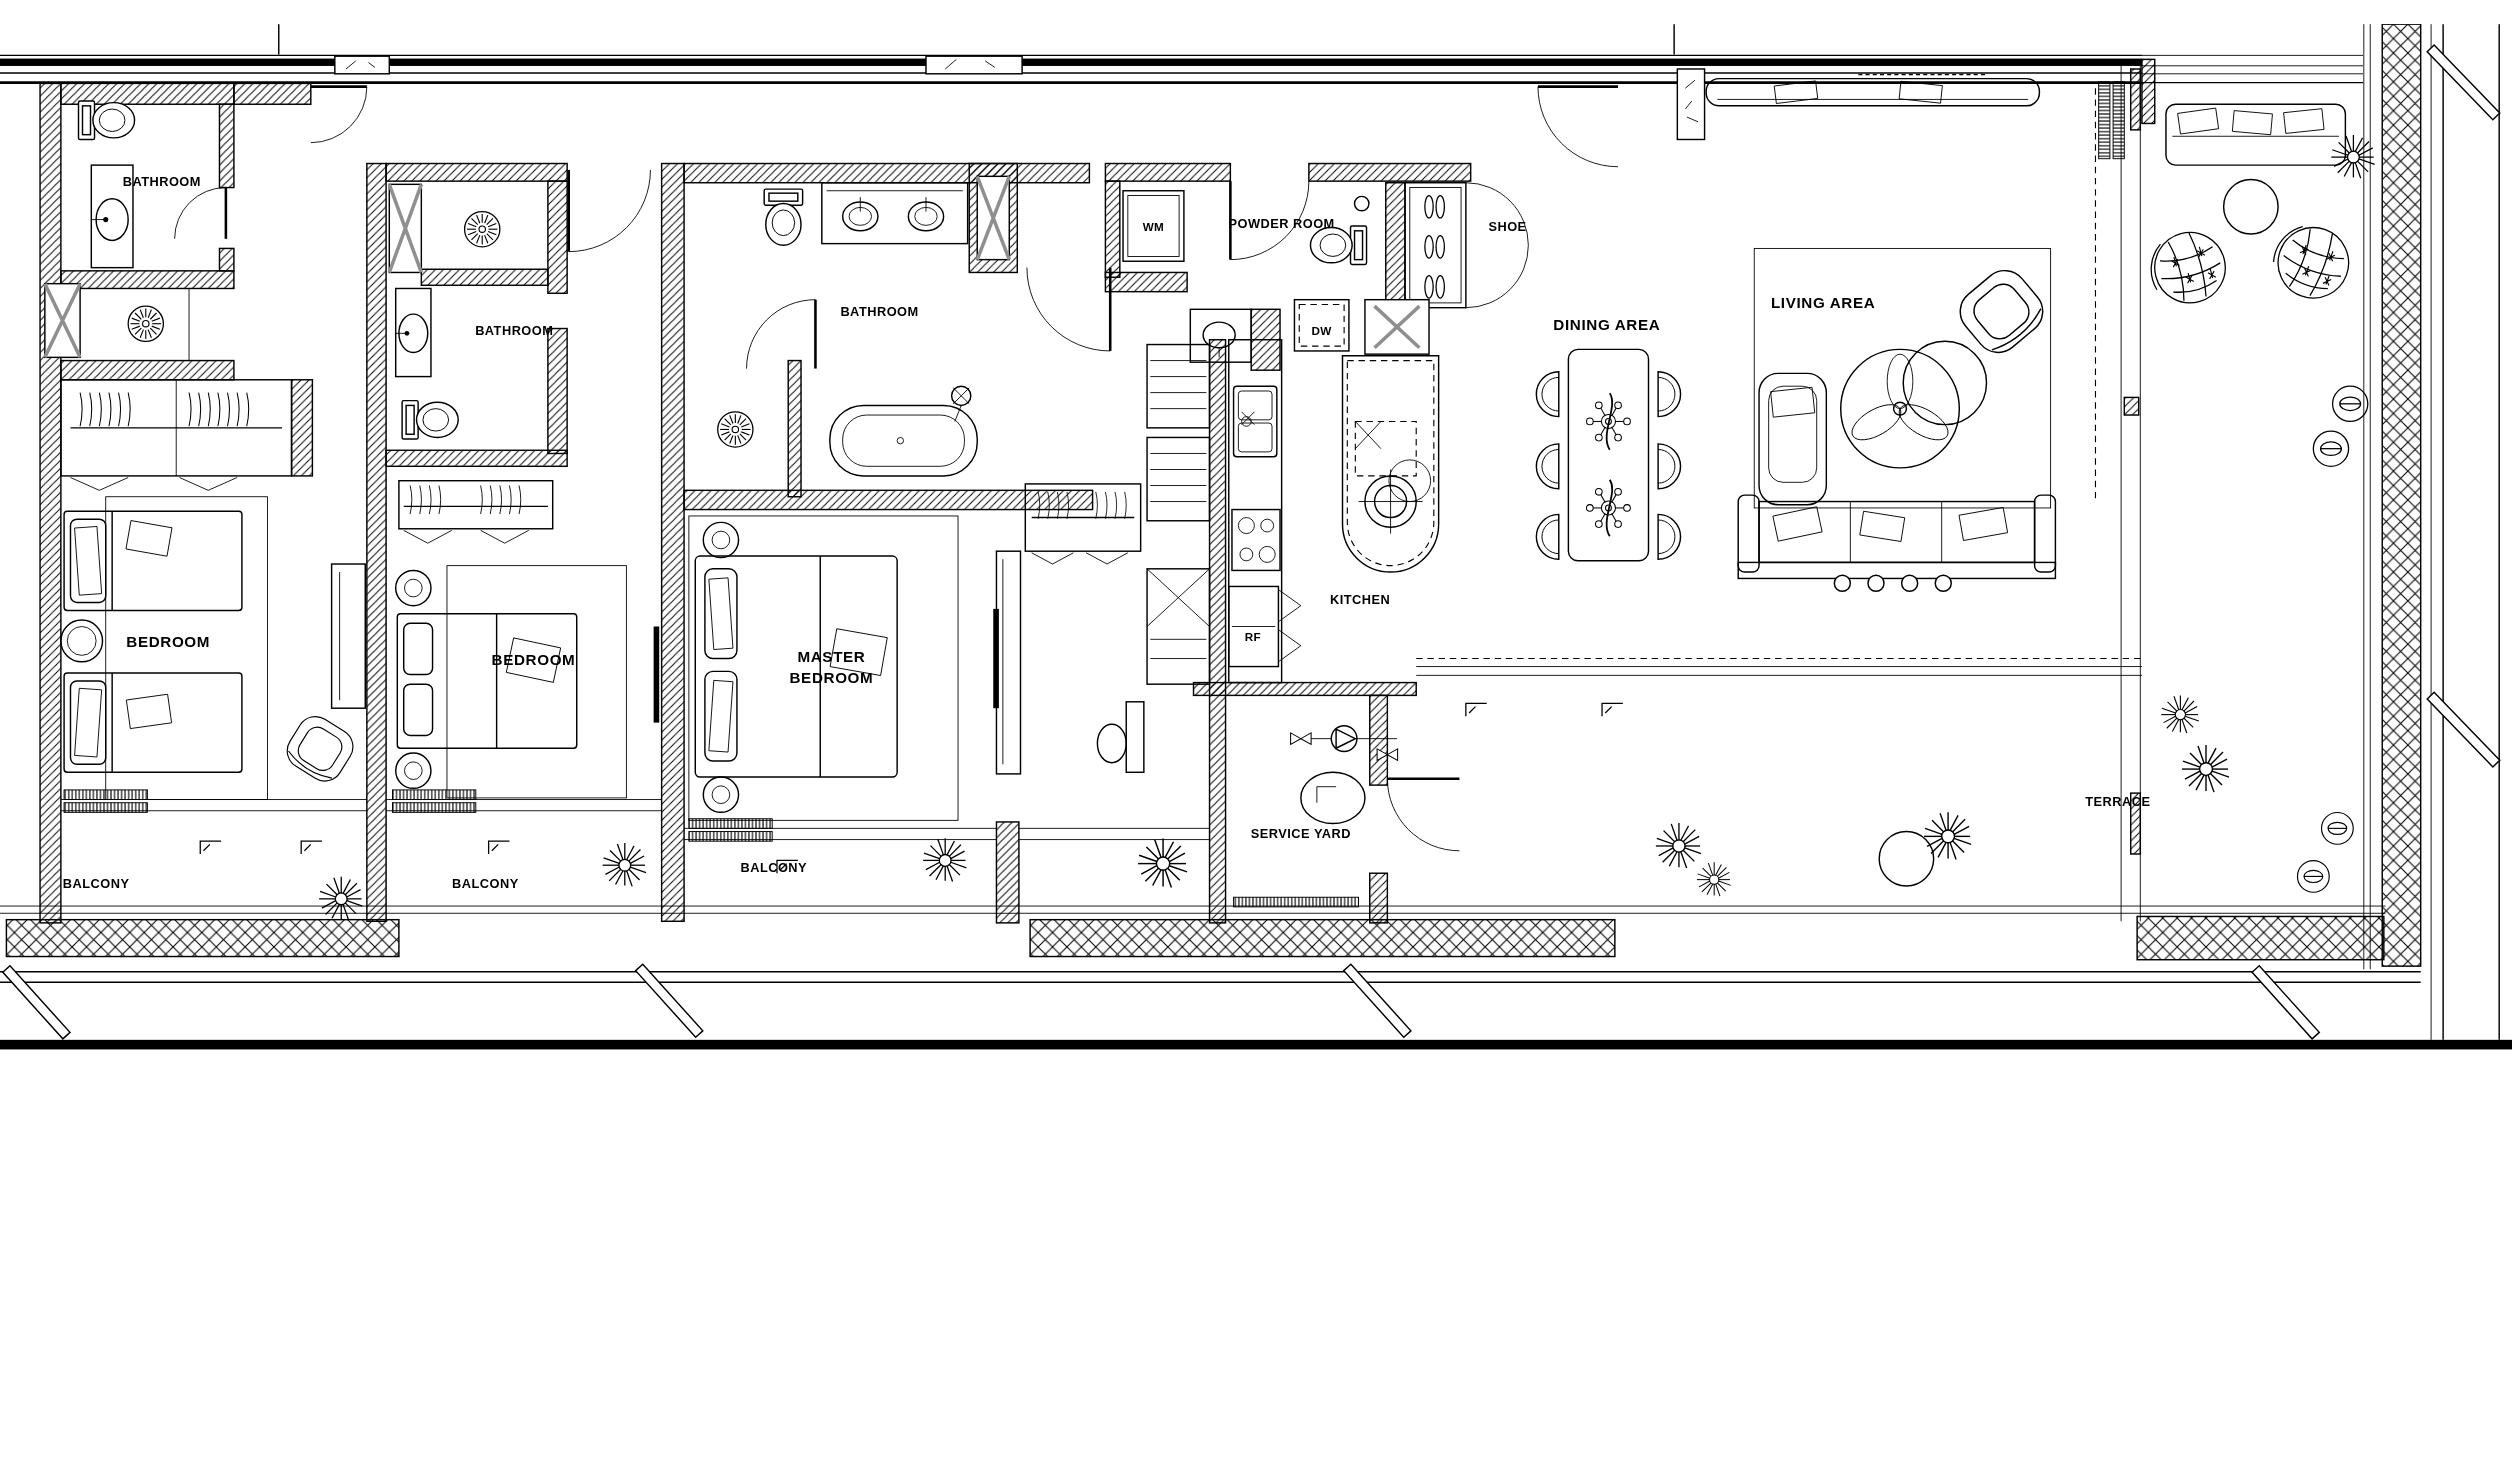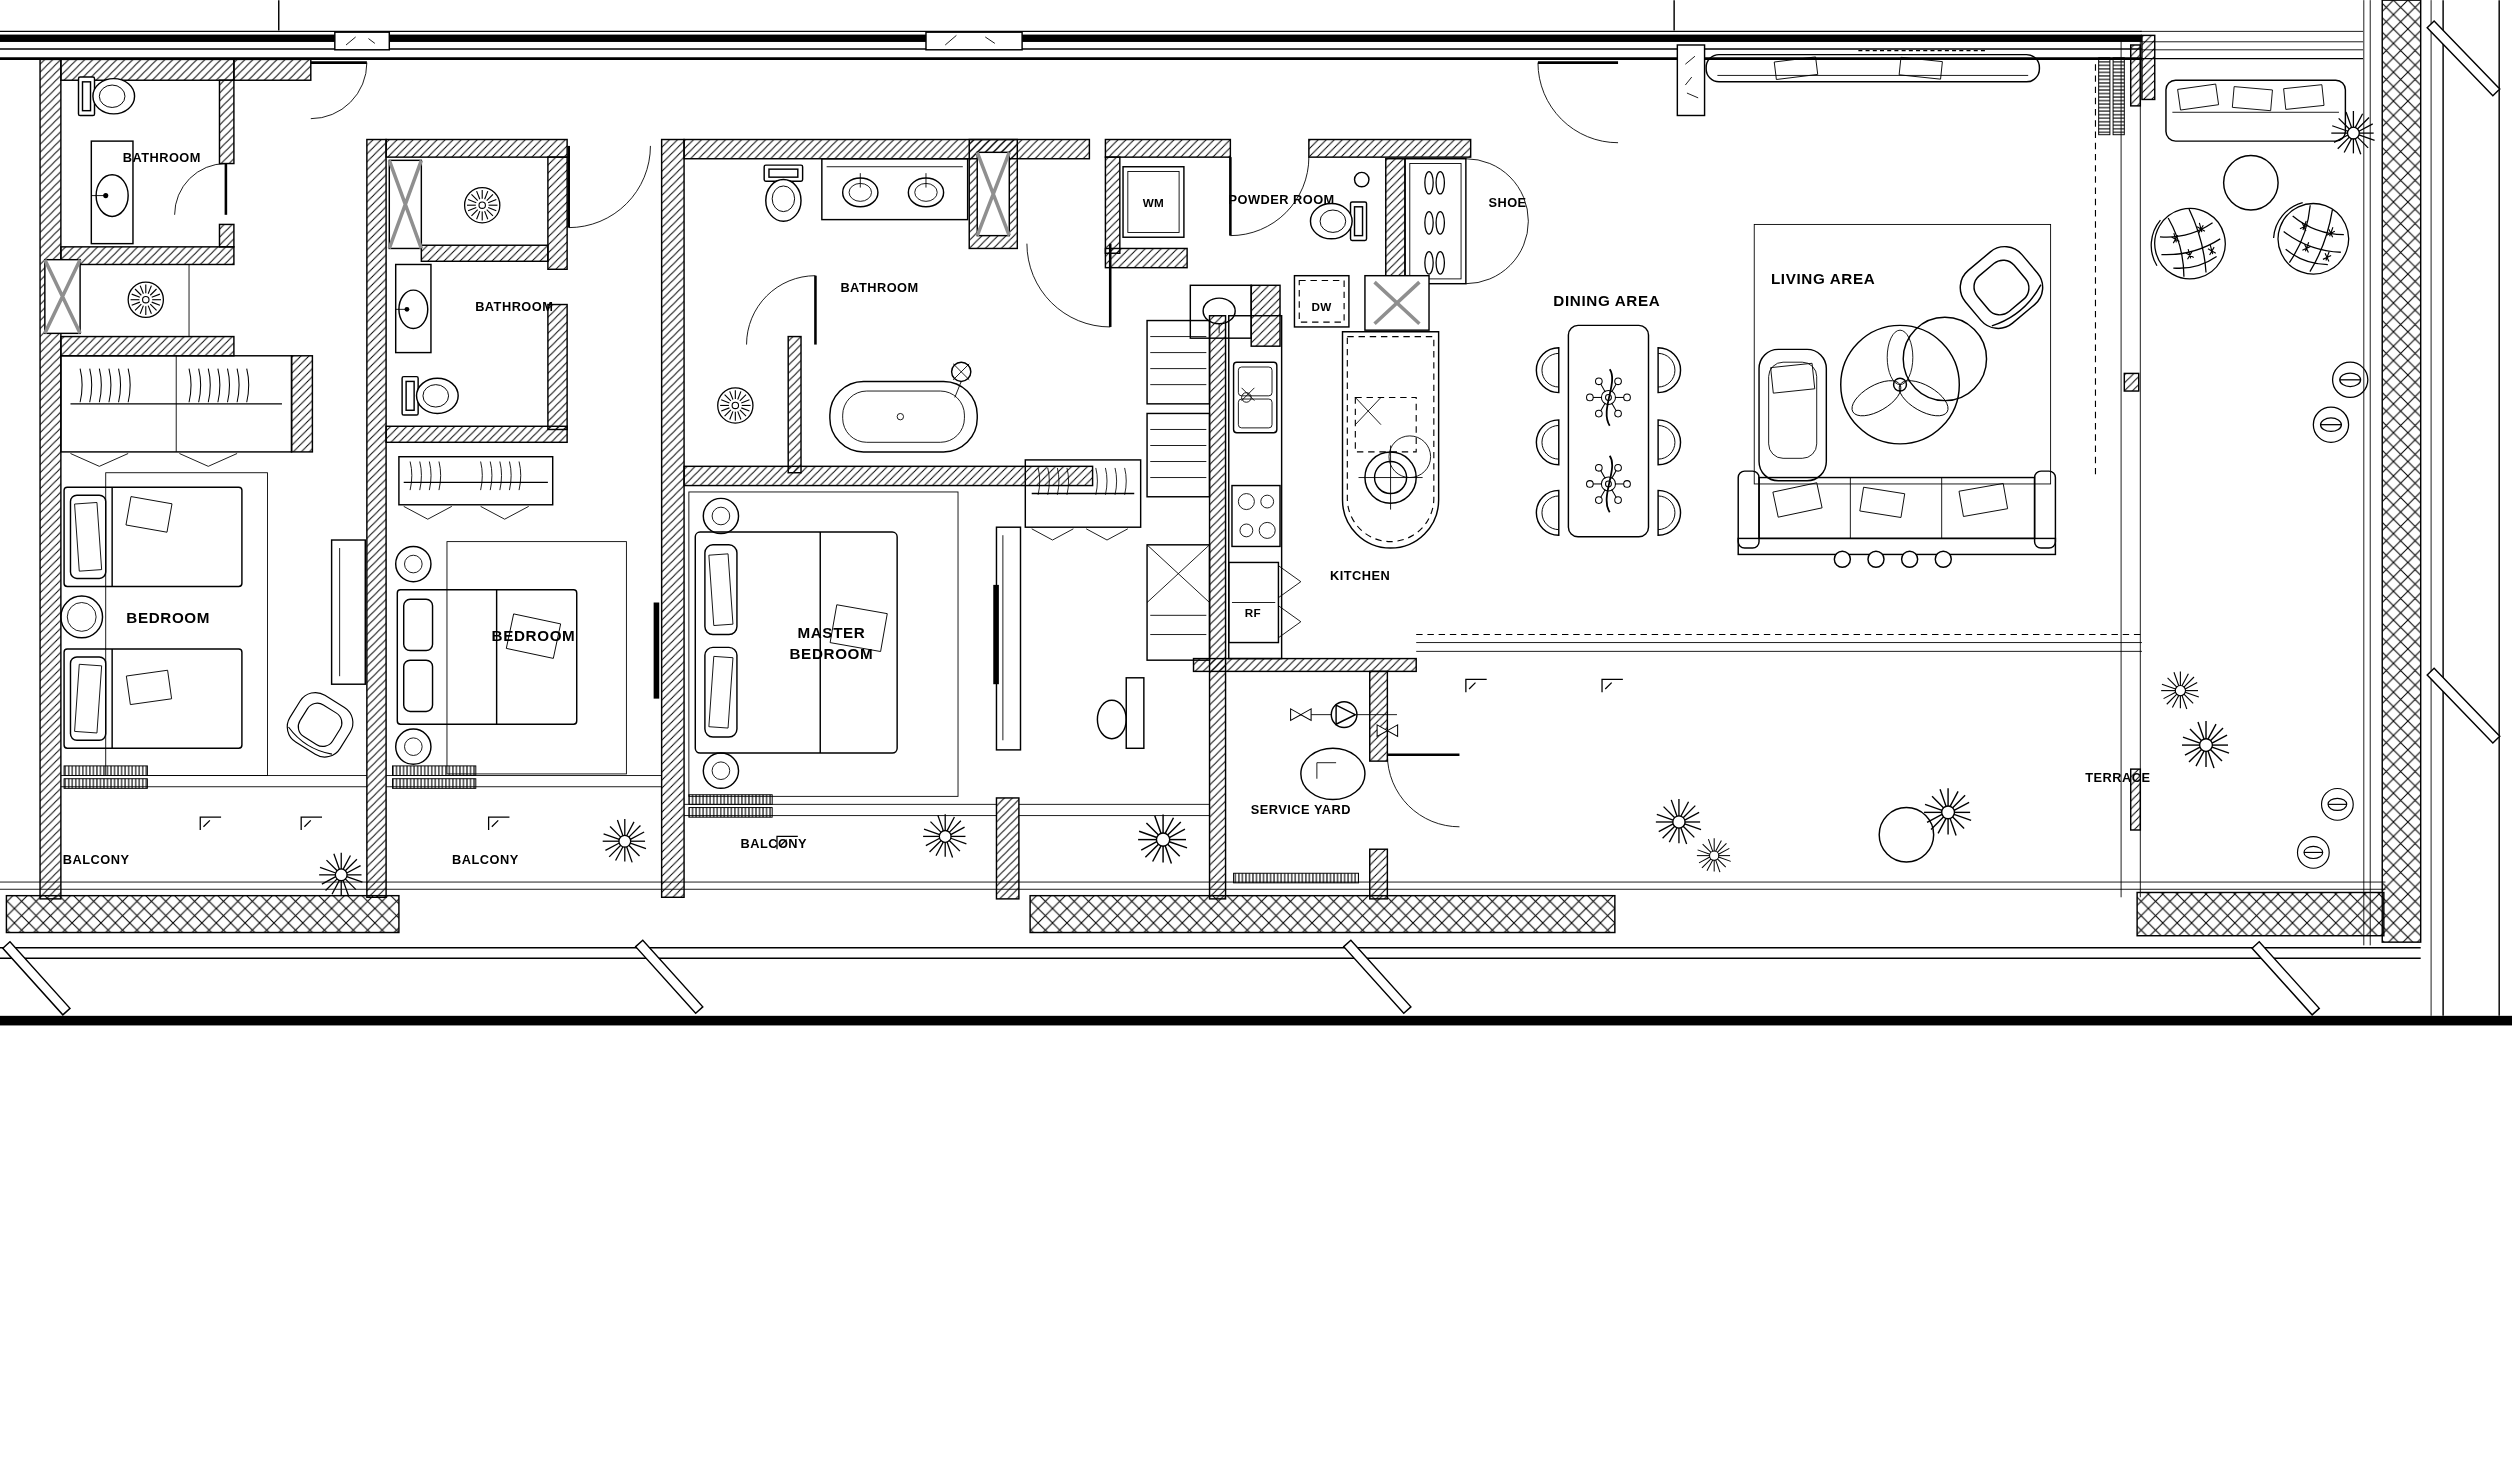--- a/index.html
+++ b/index.html
@@ -1,16 +1,16 @@
 <!DOCTYPE html>
 <html style="font-size:8px"><head>
 <meta charset="utf-8">
 <style>
   html,body{margin:0;padding:0;background:#ffffff;}
-  .stage{position:relative;width:100%;aspect-ratio:7157/2922;background:#fff;overflow:hidden;}
+  .stage{position:relative;width:100%;aspect-ratio:7157/2922;background:#fff;overflow:hidden;margin-top:24px;}
   .stage svg{position:absolute;inset:0;width:100%;height:100%;display:block;}
   svg .ln{stroke:#000;fill:none;stroke-width:0.9;}
   svg .thin{stroke:#000;fill:none;stroke-width:0.55;}
   svg .thick{stroke:#000;fill:none;stroke-width:1.6;}
   svg .wall{fill:url(#hatch);stroke:#000;stroke-width:0.9;}
   svg .xh{fill:url(#xhatch);stroke:#000;stroke-width:0.9;}
   svg .coil{fill:url(#coilv);stroke:#000;stroke-width:0.6;}
   svg .coilh{fill:url(#coilh);stroke:#000;stroke-width:0.6;}
   svg .wht{fill:#fff;stroke:#000;stroke-width:0.9;}
   svg .grayx{stroke:#8f8f8f;stroke-width:2.2;fill:none;}

